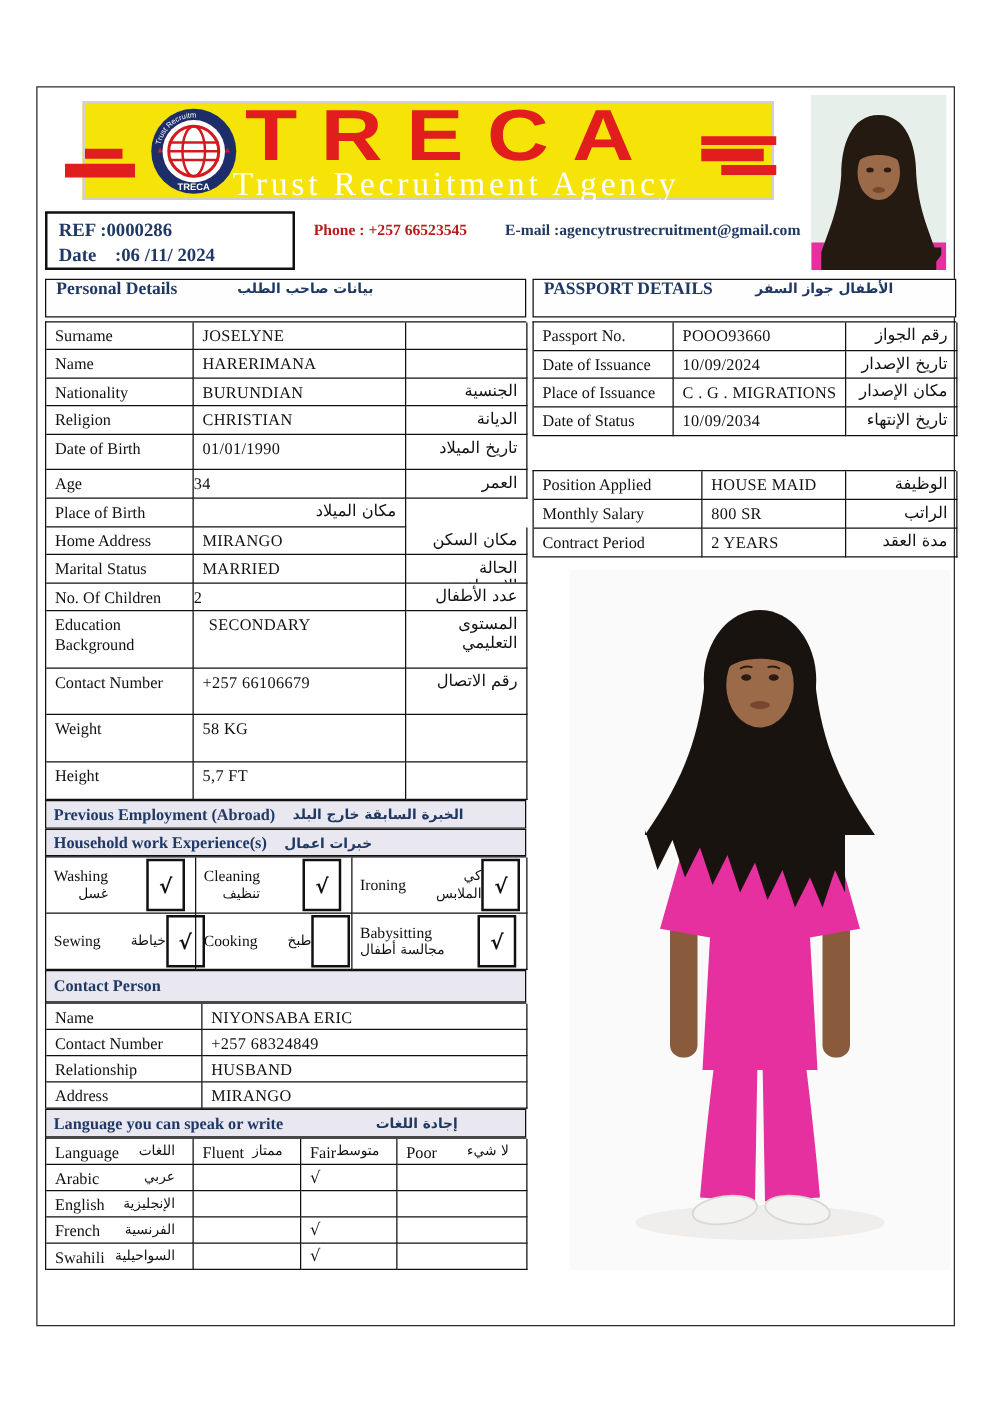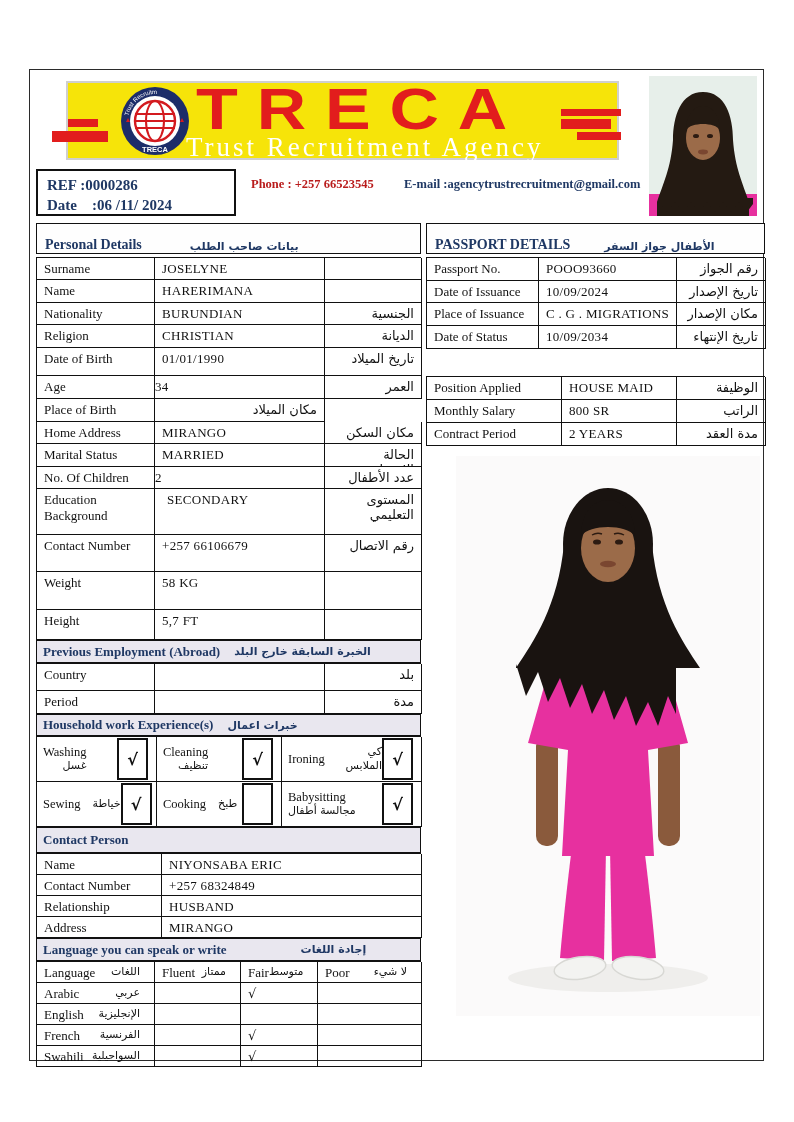--- a/index.html
+++ b/index.html
@@ -28,21 +28,21 @@
            font-size:15px;padding:4px 0 0 9px;white-space:pre;line-height:20px;}
   .phone-text{position:absolute;left:221px;top:107px;color:#b91c1c;font-weight:bold;
               font-size:12.5px;}
   .email-text{position:absolute;left:374px;top:107px;color:#1F3864;font-weight:bold;
               font-size:12.5px;}
 
   
   .col-left{position:absolute;left:6px;top:153px;width:385px;}
   .col-right{position:absolute;left:396px;top:153px;width:339px;}
   .sec-box{border:1.3px solid #111;height:31px;box-sizing:border-box;display:flex;
-           align-items:flex-end;gap:48px;padding-left:8px;color:#1F3864;font-weight:bold;
+           align-items:flex-start;gap:48px;padding-left:8px;color:#1F3864;font-weight:bold;
            font-size:14px;background:#fefefe;margin-bottom:3px;}
   .sec-bar{border:1.2px solid #111;box-sizing:border-box;display:flex;align-items:center;
            gap:14px;padding-left:6px;color:#1F3864;font-weight:bold;font-size:13px;
            background:#E9E7EF;}
   .ar{font-family:"DejaVu Sans", sans-serif;font-size:11px;direction:rtl;}
   .tbl{border-left:1.3px solid #111;border-top:1.3px solid #111;box-sizing:border-box;}
   .trow{display:grid;}
   .cell{border-right:1.3px solid #111;border-bottom:1.3px solid #111;box-sizing:border-box;
         padding:3px 4px 0 7px;font-size:13px;overflow:hidden;}
   .cell.val{letter-spacing:.3px;}
@@ -55,21 +55,21 @@
   .po-grid{grid-template-columns:135px 115px 89px;}
   .pair{display:flex;justify-content:space-between;padding-right:14px;}
 
   
   .skills{display:grid;grid-template-columns:120px 125px 140px;
           border-left:1.3px solid #111;border-top:1.3px solid #111;}
   .skill{border-right:1.3px solid #111;border-bottom:1.3px solid #111;height:45px;
          box-sizing:border-box;display:flex;align-items:center;justify-content:space-between;
          padding:2px 8px 2px 6px;}
   .skill .lbls{display:flex;flex-direction:column;font-size:12.5px;line-height:14px;}
-  .skill.inline .lbls{flex-direction:row;gap:12px;align-items:center;}
+  .skill.inline .lbls{flex-direction:row;gap:24px;align-items:center;}
   .chk{width:27px;height:38px;border:2px solid #111;flex:0 0 auto;display:flex;
        align-items:center;justify-content:center;font-size:16px;font-weight:bold;
        font-family:"DejaVu Sans", sans-serif;}
   .mark{font-family:"DejaVu Sans", sans-serif;font-size:13px;}
 
   
   .full-photo{position:absolute;left:426px;top:386px;width:304px;height:560px;
               background:#fbfafa;}
 </style>
 </head>
@@ -208,32 +208,20 @@
             <div class="cell">Height</div>
             <div class="cell val">5,7 FT</div>
             <div class="cell arc ar"></div>
           </div>
     </div>
 
     <div class="sec-bar" style="height:23px">
       <span>Previous Employment (Abroad)</span>
       <span class="ar">الخبرة السابقة خارج البلد</span>
     </div>
-    <div class="tbl">
-      <div class="trow p-grid" style="height:27px">
-            <div class="cell">Country</div>
-            <div class="cell val"></div>
-            <div class="cell arc ar">بلد</div>
-          </div>
-      <div class="trow p-grid" style="height:23px">
-            <div class="cell">Period</div>
-            <div class="cell val"></div>
-            <div class="cell arc ar">مدة</div>
-          </div>
-    </div>
 
     <div class="sec-bar" style="height:22px">
       <span>Household work Experience(s)</span>
       <span class="ar">خبرات اعمال</span>
     </div>
     <div class="skills">
       <div class="skill">
             <div class="lbls">
               <span>Washing</span>
               <span class="ar">غسل</span>

